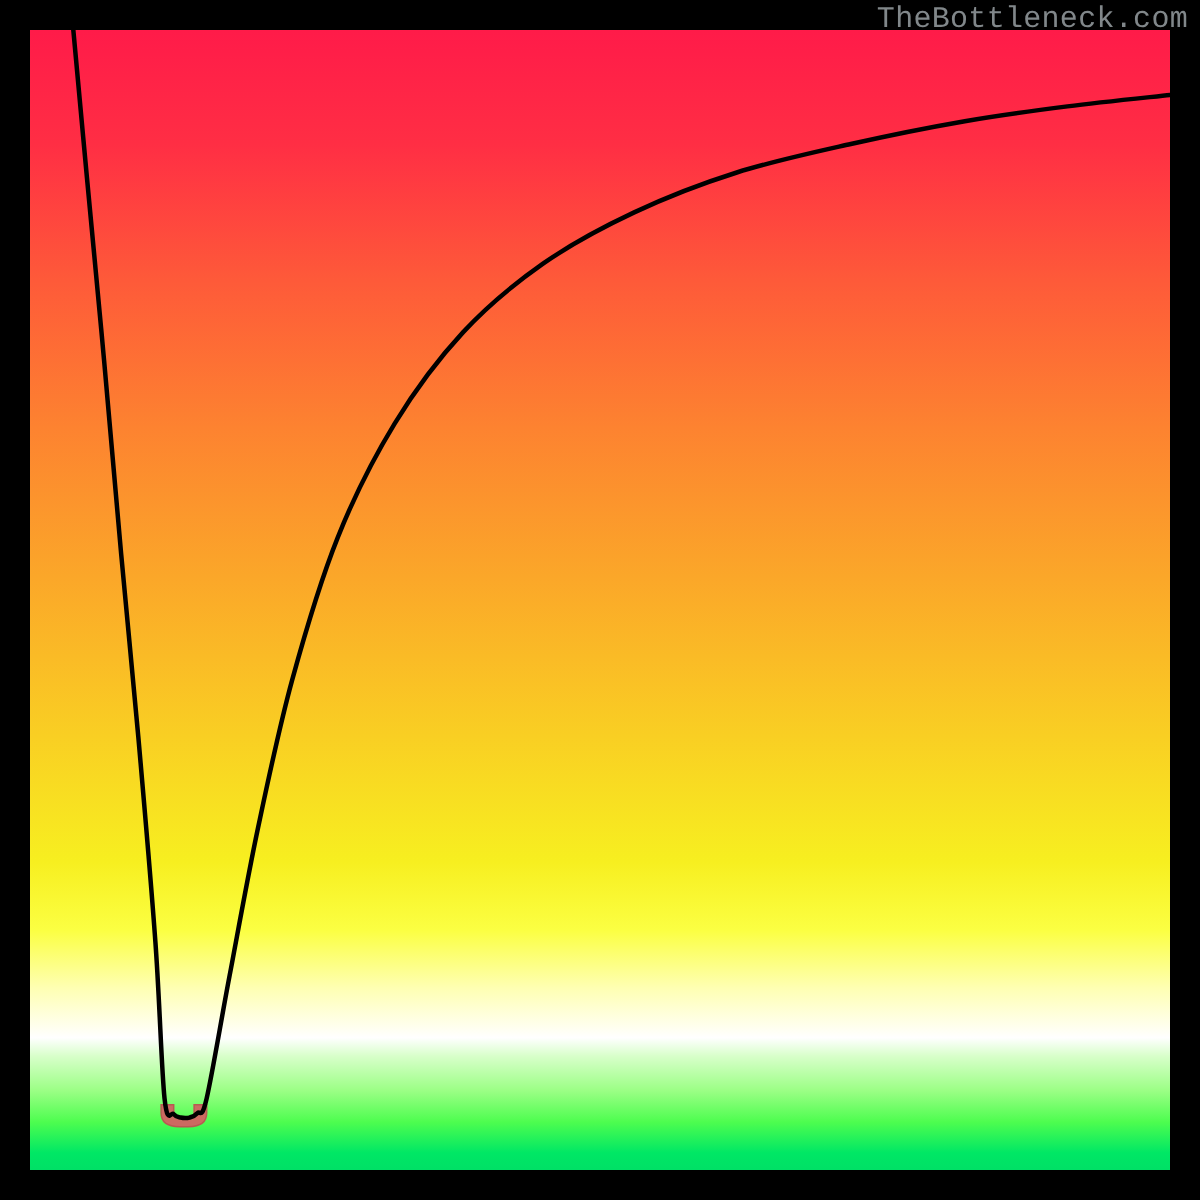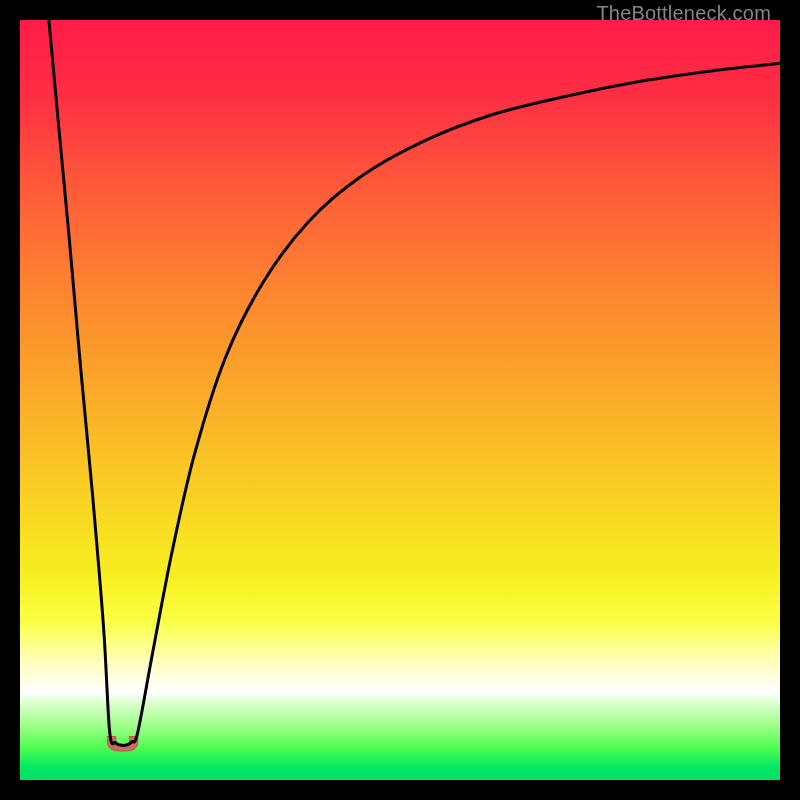--- a/index.html
+++ b/index.html
@@ -14,22 +14,22 @@
     position: absolute;
     left: 20px;
     top: 20px;
     width: 760px;
     height: 760px;
     background: #000;
   }
   .watermark {
     position: absolute;
     top: 2px;
-    right: 29px;
-    font-family: Liberation Sans, sans-serif;
+    right: 8px;
+    font-family: Liberation Mono, monospace;
     font-size: 20px;
     font-weight: 500;
     color: #81878a;
     letter-spacing: 0.2px;
   }
   svg {
     display: block;
   }
 </style>
 </head>

